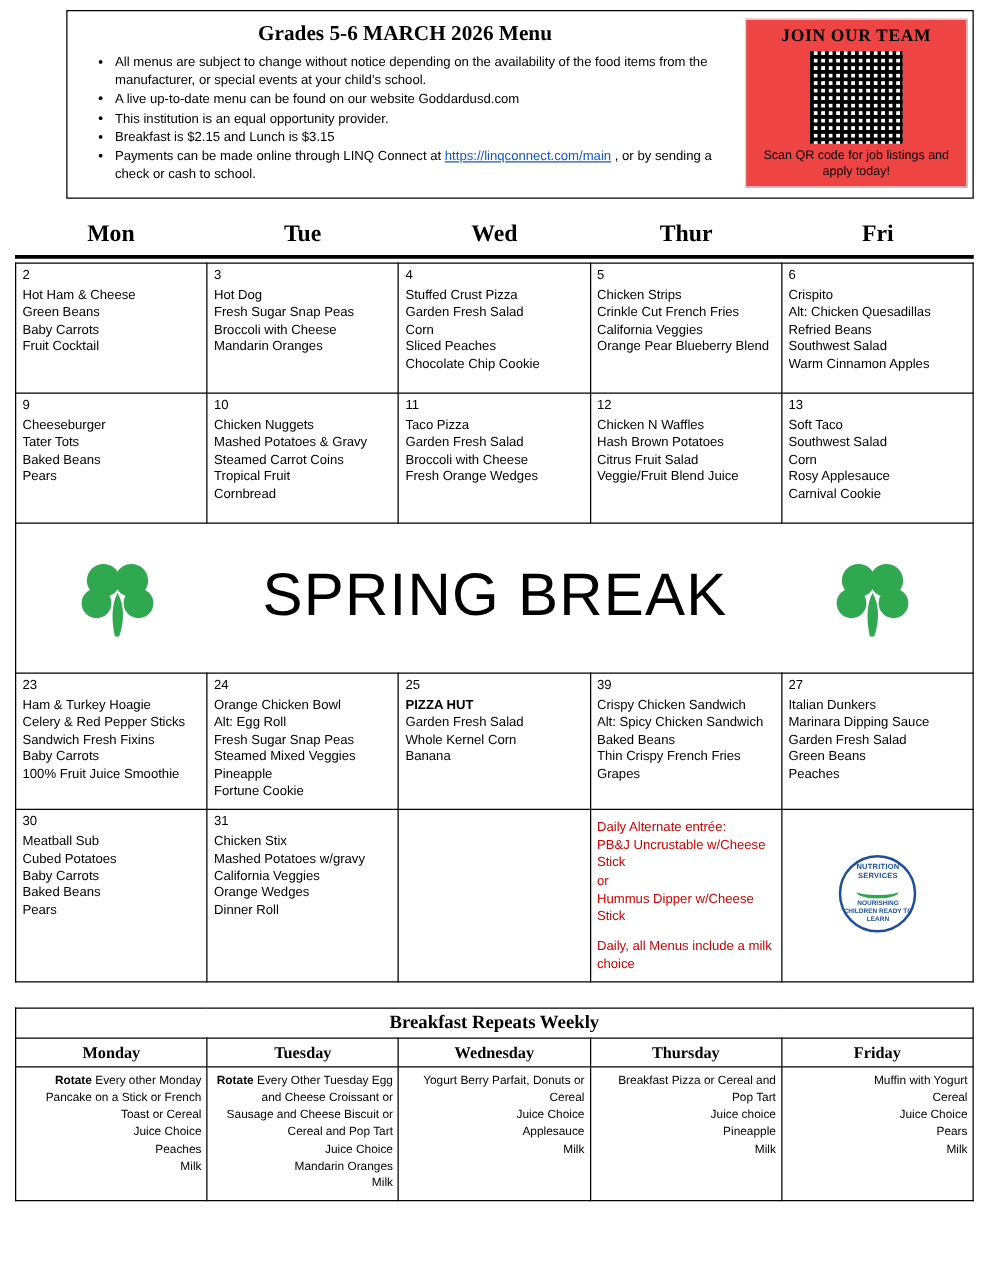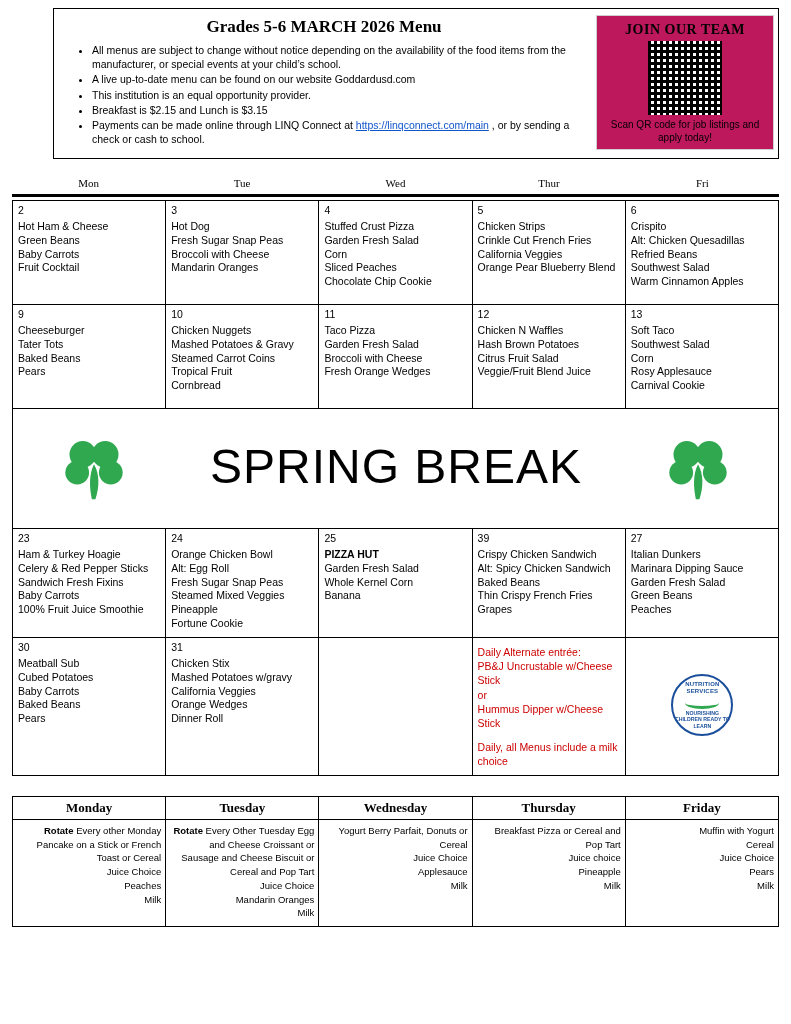--- a/index.html
+++ b/index.html
@@ -35,21 +35,21 @@
     line-height: 1.35;
     margin-bottom: 1px;
   }
   .bullets li::marker { font-size: 11px; }
   .bullets a { color: #1155cc; text-decoration: underline; }
 
   .header-right {
     width: 178px;
     flex: 0 0 178px;
     border: 1px solid #cfcfcf;
-    background: #be185d;
+    background: #ef4444;
     padding: 4px 3px 5px 3px;
     text-align: center;
     position: relative;
     overflow: hidden;
   }
   .join-title {
     font-family: "Liberation Serif", serif;
     font-weight: bold;
     font-size: 14px;
     letter-spacing: .5px;
@@ -75,22 +75,22 @@
   
   .calendar { margin-top: 14px; }
   .daynames {
     display: flex;
     border-bottom: 3px solid #000;
     padding-bottom: 2px;
   }
   .daynames div {
     flex: 1 1 0;
     text-align: center;
-    font-weight: normal;
-    font-size: 11px;
+    font-weight: bold;
+    font-size: 19px;
     font-family: "Liberation Serif", serif;
     padding: 4px 0 3px 0;
   }
   table.cal {
     width: 100%;
     border-collapse: collapse;
     table-layout: fixed;
     margin-top: 3px;
   }
   table.cal td {
@@ -409,20 +409,23 @@
           </div>
         </td>
       </tr>
     </tbody>
       </table>
   </div>
 
   <div class="breakfast">
     <table class="bk">
       <tbody>
+          <tr>
+        <td class="bk-title" colspan="5">Breakfast Repeats Weekly</td>
+      </tr>
       <tr>
         <th class="bk-head">Monday</th>
         <th class="bk-head">Tuesday</th>
         <th class="bk-head">Wednesday</th>
         <th class="bk-head">Thursday</th>
         <th class="bk-head">Friday</th>
       </tr>
       <tr>
         <td class="bk-cell">
           <div><b>Rotate</b><span> Every other Monday Pancake on a Stick or French Toast or Cereal</span></div>

